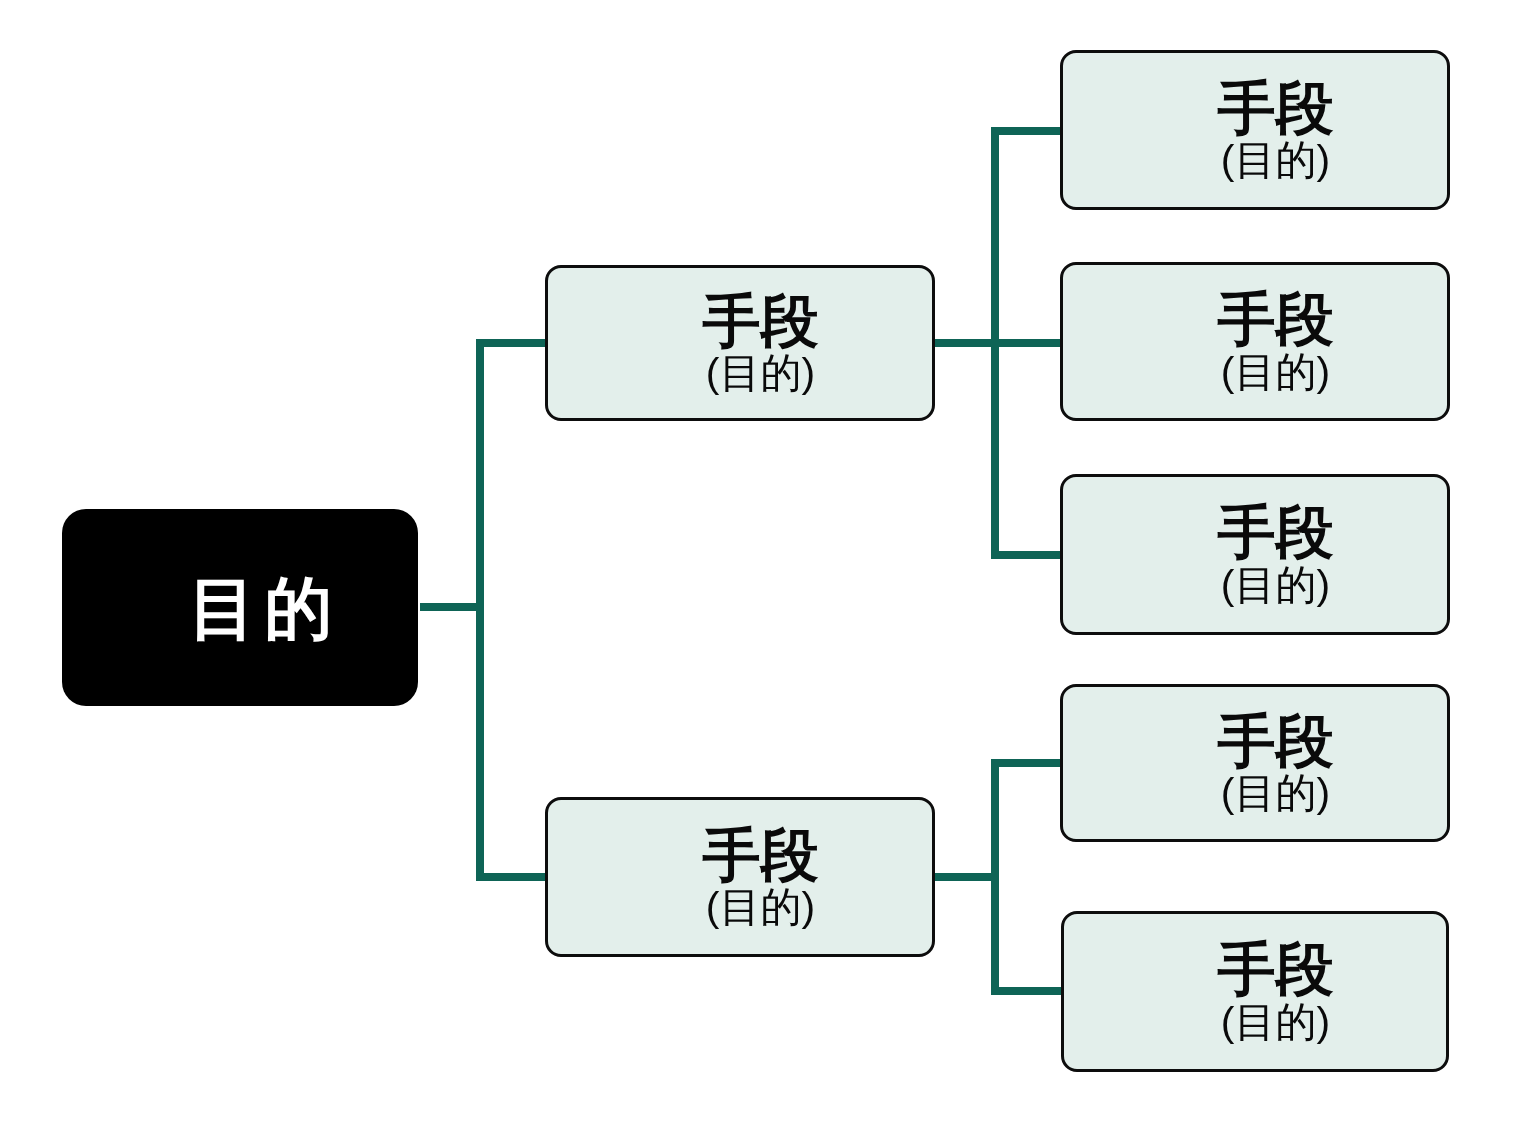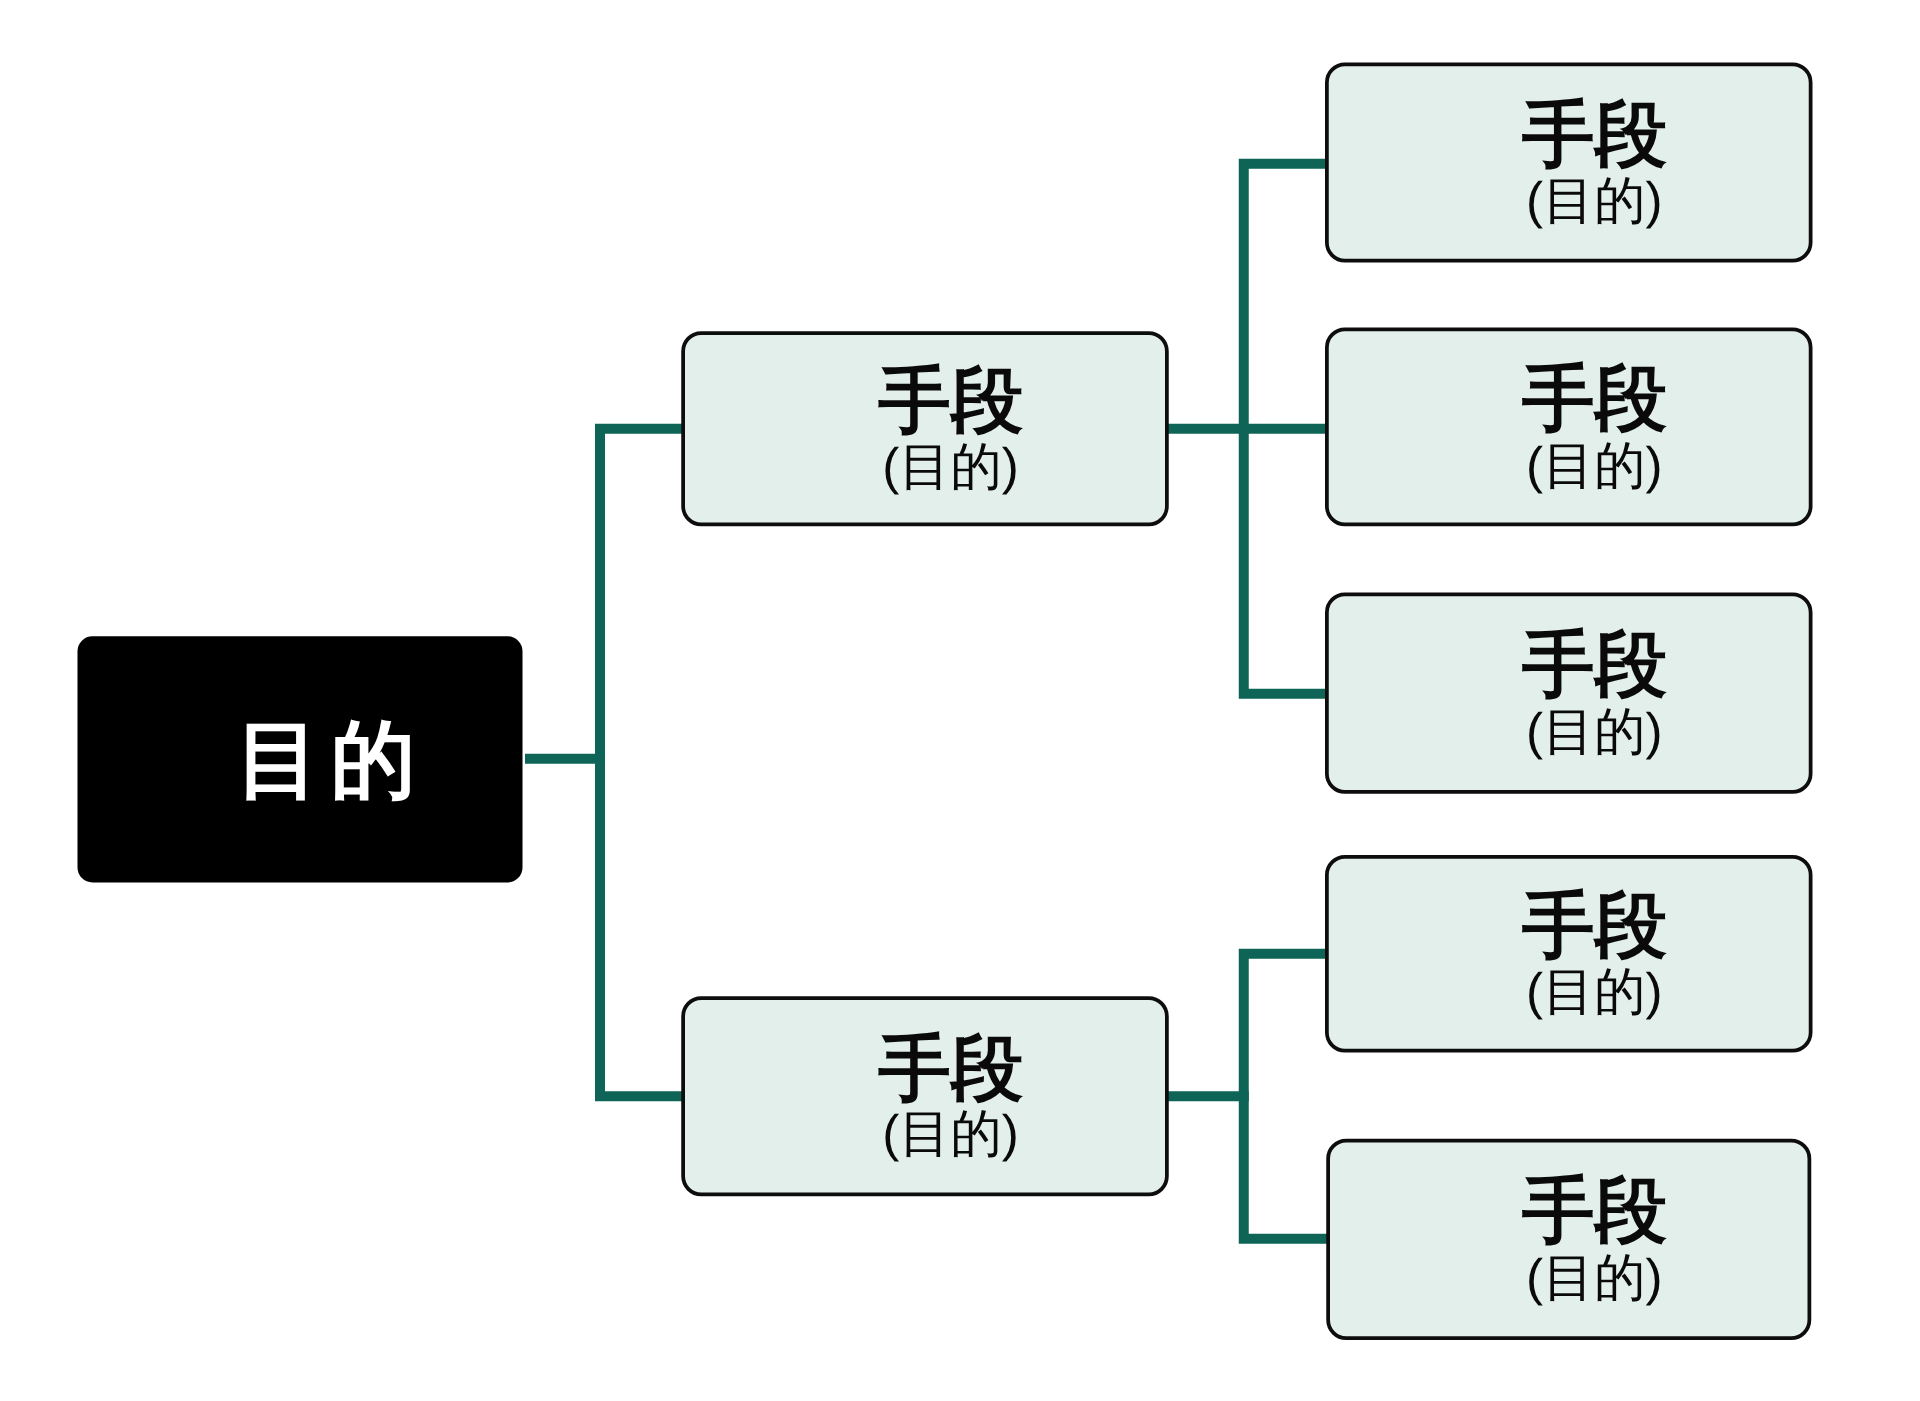--- a/index.html
+++ b/index.html
@@ -49,21 +49,21 @@
   }
   .means-node {
     background: var(--node-fill);
     border: 3px solid var(--node-border);
     border-radius: 16px;
     color: #0a0a0a;
   }
   .root-node {
     background: var(--root-fill);
     color: var(--root-text);
-    border-radius: 12px;
+    border-radius: 24px;
   }
   .root-label {
     font-size: 68px;
     font-weight: 700;
     letter-spacing: 8px;
     line-height: 1;
     text-indent: 8px; 
   }
   .node-title {
     font-size: 58px;

